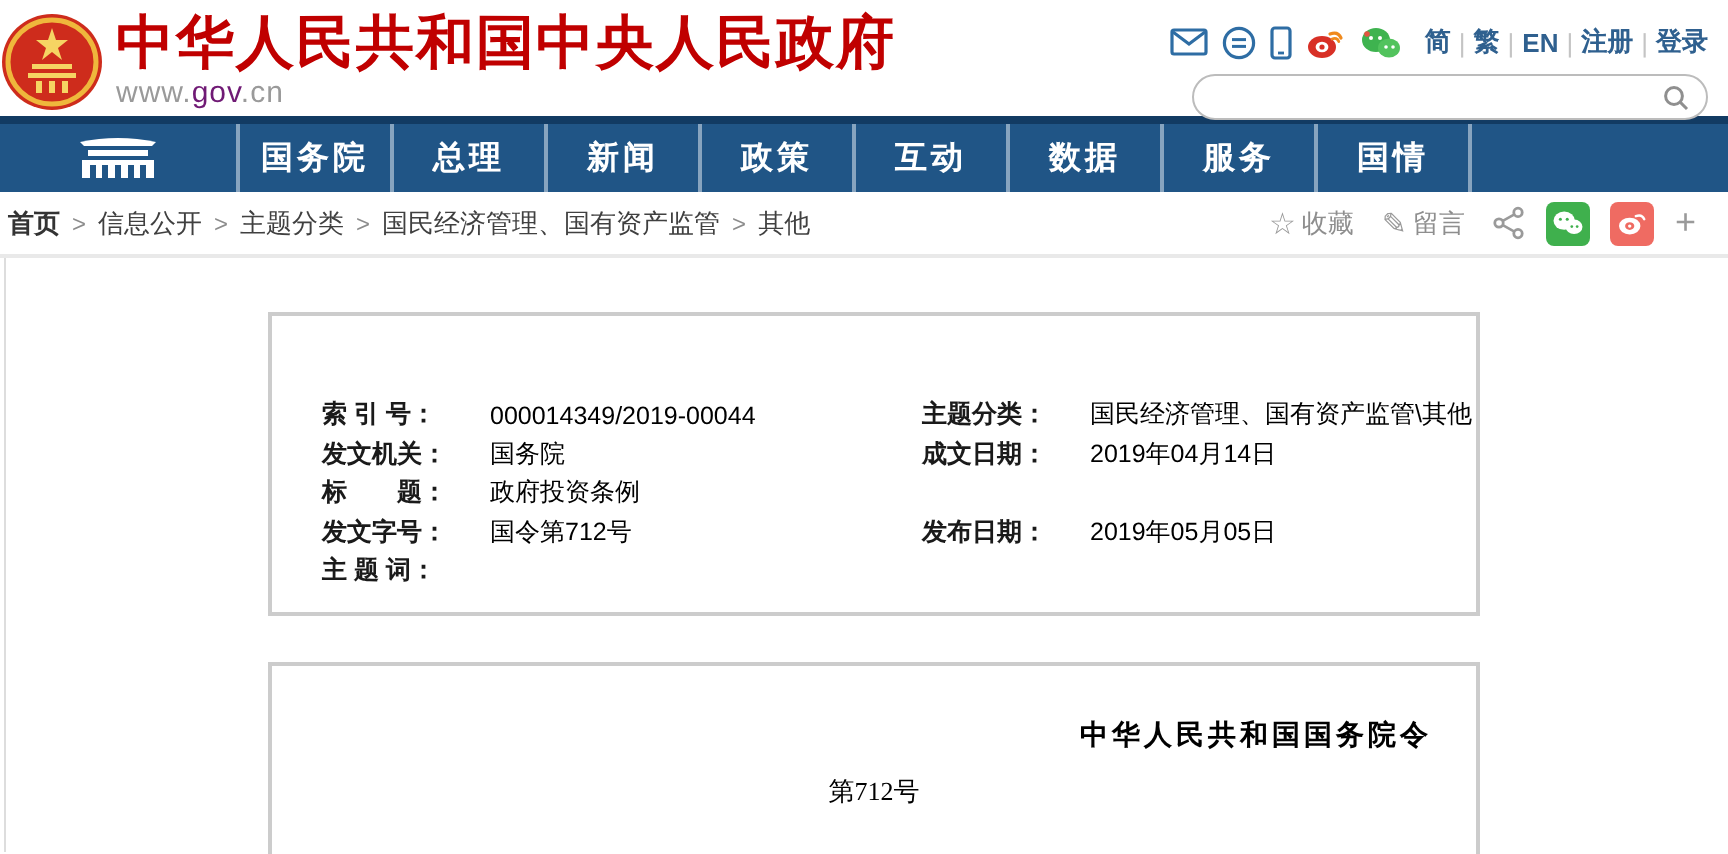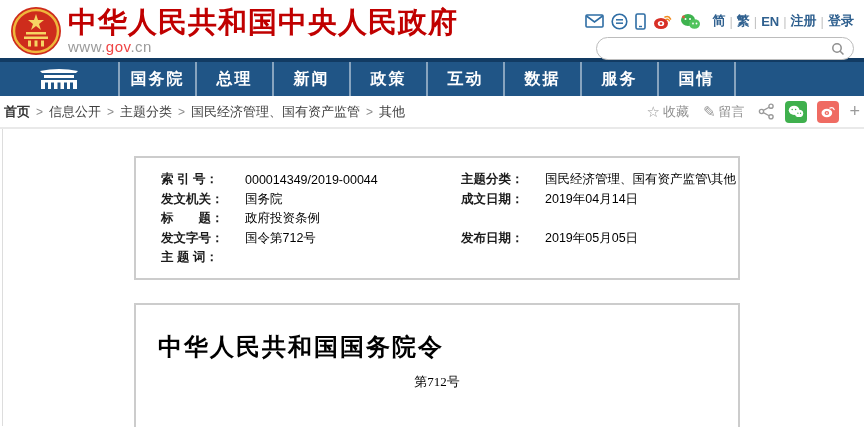--- a/index.html
+++ b/index.html
@@ -3,27 +3,27 @@
 <meta charset="utf-8">
 <style>
   * { margin:0; padding:0; box-sizing:border-box; }
   html,body { background:#fff; }
   .page {
     position:relative; width:864px; height:427px; overflow:hidden;
     font-family:"Liberation Sans","DejaVu Sans",sans-serif; background:#fff;
   }
 
   
-  .hdr { height:58px; display:flex; justify-content:space-between; padding:4px 6px 0 10px; }
+  .hdr { height:58px; display:flex; justify-content:space-between; padding:4px 6px 0 0; }
   .hdr-left { display:flex; align-items:flex-start; }
   .emblem { width:52px; height:50px; margin-top:2px; }
   .hdr-titles { margin-left:6px; }
   .site-title { color:#c00000; font-size:29px; font-weight:bold; letter-spacing:1px; line-height:34px; margin-top:1px; }
   .site-url { font-size:15px; color:#9a9a9a; line-height:16px; letter-spacing:.5px; }
-  .site-url .gov { color:#ef4444; }
+  .site-url .gov { color:#701a75; }
 
   .hdr-right { width:262px; padding-top:6px; }
   .quick-row { display:flex; align-items:center; justify-content:flex-end; height:22px; }
   .qicon { margin-right:7px; display:inline-flex; align-items:center; cursor:pointer; }
   .lang-links { display:flex; align-items:center; font-size:13px; color:#2f608f; font-weight:bold; }
   .lang-links .lnk { cursor:pointer; padding:0 4px; white-space:nowrap; }
   .lang-links .sep { color:#c4c4c4; font-weight:normal; }
   .search-box { margin-top:5px; width:258px; height:23px; border:1px solid #bcbcbc; border-radius:12px;
     display:flex; align-items:center; padding:0 8px; background:#fff; }
   .search-box input { flex:1; border:none; outline:none; font-size:12px; background:transparent; height:18px; }
@@ -31,49 +31,49 @@
   
   .nav { height:38px; background:#205586; border-top:4px solid #123b63; display:flex; align-items:stretch; }
   .nav-logo { width:118px; display:flex; align-items:center; justify-content:center; }
   .nav-item { width:77px; display:flex; align-items:center; justify-content:center;
     color:#fff; font-size:16px; font-weight:bold; letter-spacing:2px;
     border-left:2px solid rgba(220,230,238,.55); cursor:pointer; }
   .nav-fill { flex:1; border-left:2px solid rgba(220,230,238,.55); }
 
   
   .crumb-bar { height:33px; display:flex; align-items:center; justify-content:space-between;
-    padding:0 4px 0 4px; border-bottom:2px solid #e9e9e9; }
+    padding:0 16px 0 4px; border-bottom:2px solid #e9e9e9; }
   .crumbs { font-size:13px; color:#404040; display:flex; align-items:center; white-space:nowrap; }
   .crumbs .c { cursor:pointer; }
   .crumbs .c.first { font-weight:bold; color:#333; }
   .crumbs .gt { color:#8c8c8c; margin:0 6px; font-size:12px; }
   .crumb-actions { display:flex; align-items:center; color:#8e8e8e; font-size:13px; }
   .act { display:inline-flex; align-items:center; margin-left:14px; cursor:pointer; }
   .act .glyph { font-size:15px; margin-right:3px; color:#9a9a9a; }
   .badge { width:22px; height:22px; border-radius:4px; display:inline-flex; align-items:center; justify-content:center; margin-left:10px; cursor:pointer; }
   .badge.wechat { background:#3fb04d; }
   .badge.weibo { background:#ef6b62; }
   .plus { font-size:18px; color:#9a9a9a; margin-left:10px; cursor:pointer; }
 
   
   .panel { position:relative; height:297px; border-left:1px solid #ddd; margin-left:2px; padding-top:27px; }
   .box { width:606px; margin-left:131px; border:2px solid #ccc; background:#fff; }
 
   .meta-box { padding:12px 0 10px 25px; }
   .meta-grid { display:flex; }
-  .meta-col { display:flex; flex-direction:column; }
+  .meta-col { display:flex; flex-direction:column;margin-top:28px; }
   .meta-col.left { width:300px; }
   .meta-col.right { width:270px; }
   .meta-row { display:flex; height:19.5px; align-items:center; font-size:12.5px; }
   .m-label { font-weight:bold; color:#1a1a1a; white-space:pre; min-width:78px; }
   .m-value { color:#000000; margin-left:6px; white-space:nowrap; }
 
   .doc-box { margin-top:23px; min-height:200px; padding:26px 22px 10px;
     font-family:"Liberation Serif","DejaVu Serif",serif; color:#000; }
-  .doc-title { text-align:left; font-size:24px; font-weight:bold; letter-spacing:2px; }
+  .doc-title { text-align:right; font-size:14px; font-weight:bold; letter-spacing:2px; }
   .doc-number { text-align:center; font-size:13px; margin-top:10px; }
   .doc-para { margin-top:32px; font-size:15px; line-height:31px; text-indent:2em; letter-spacing:.5px; }
 
   svg { display:block; }
 </style>
 </head>
 <body>
 
 <div class="page">
 

